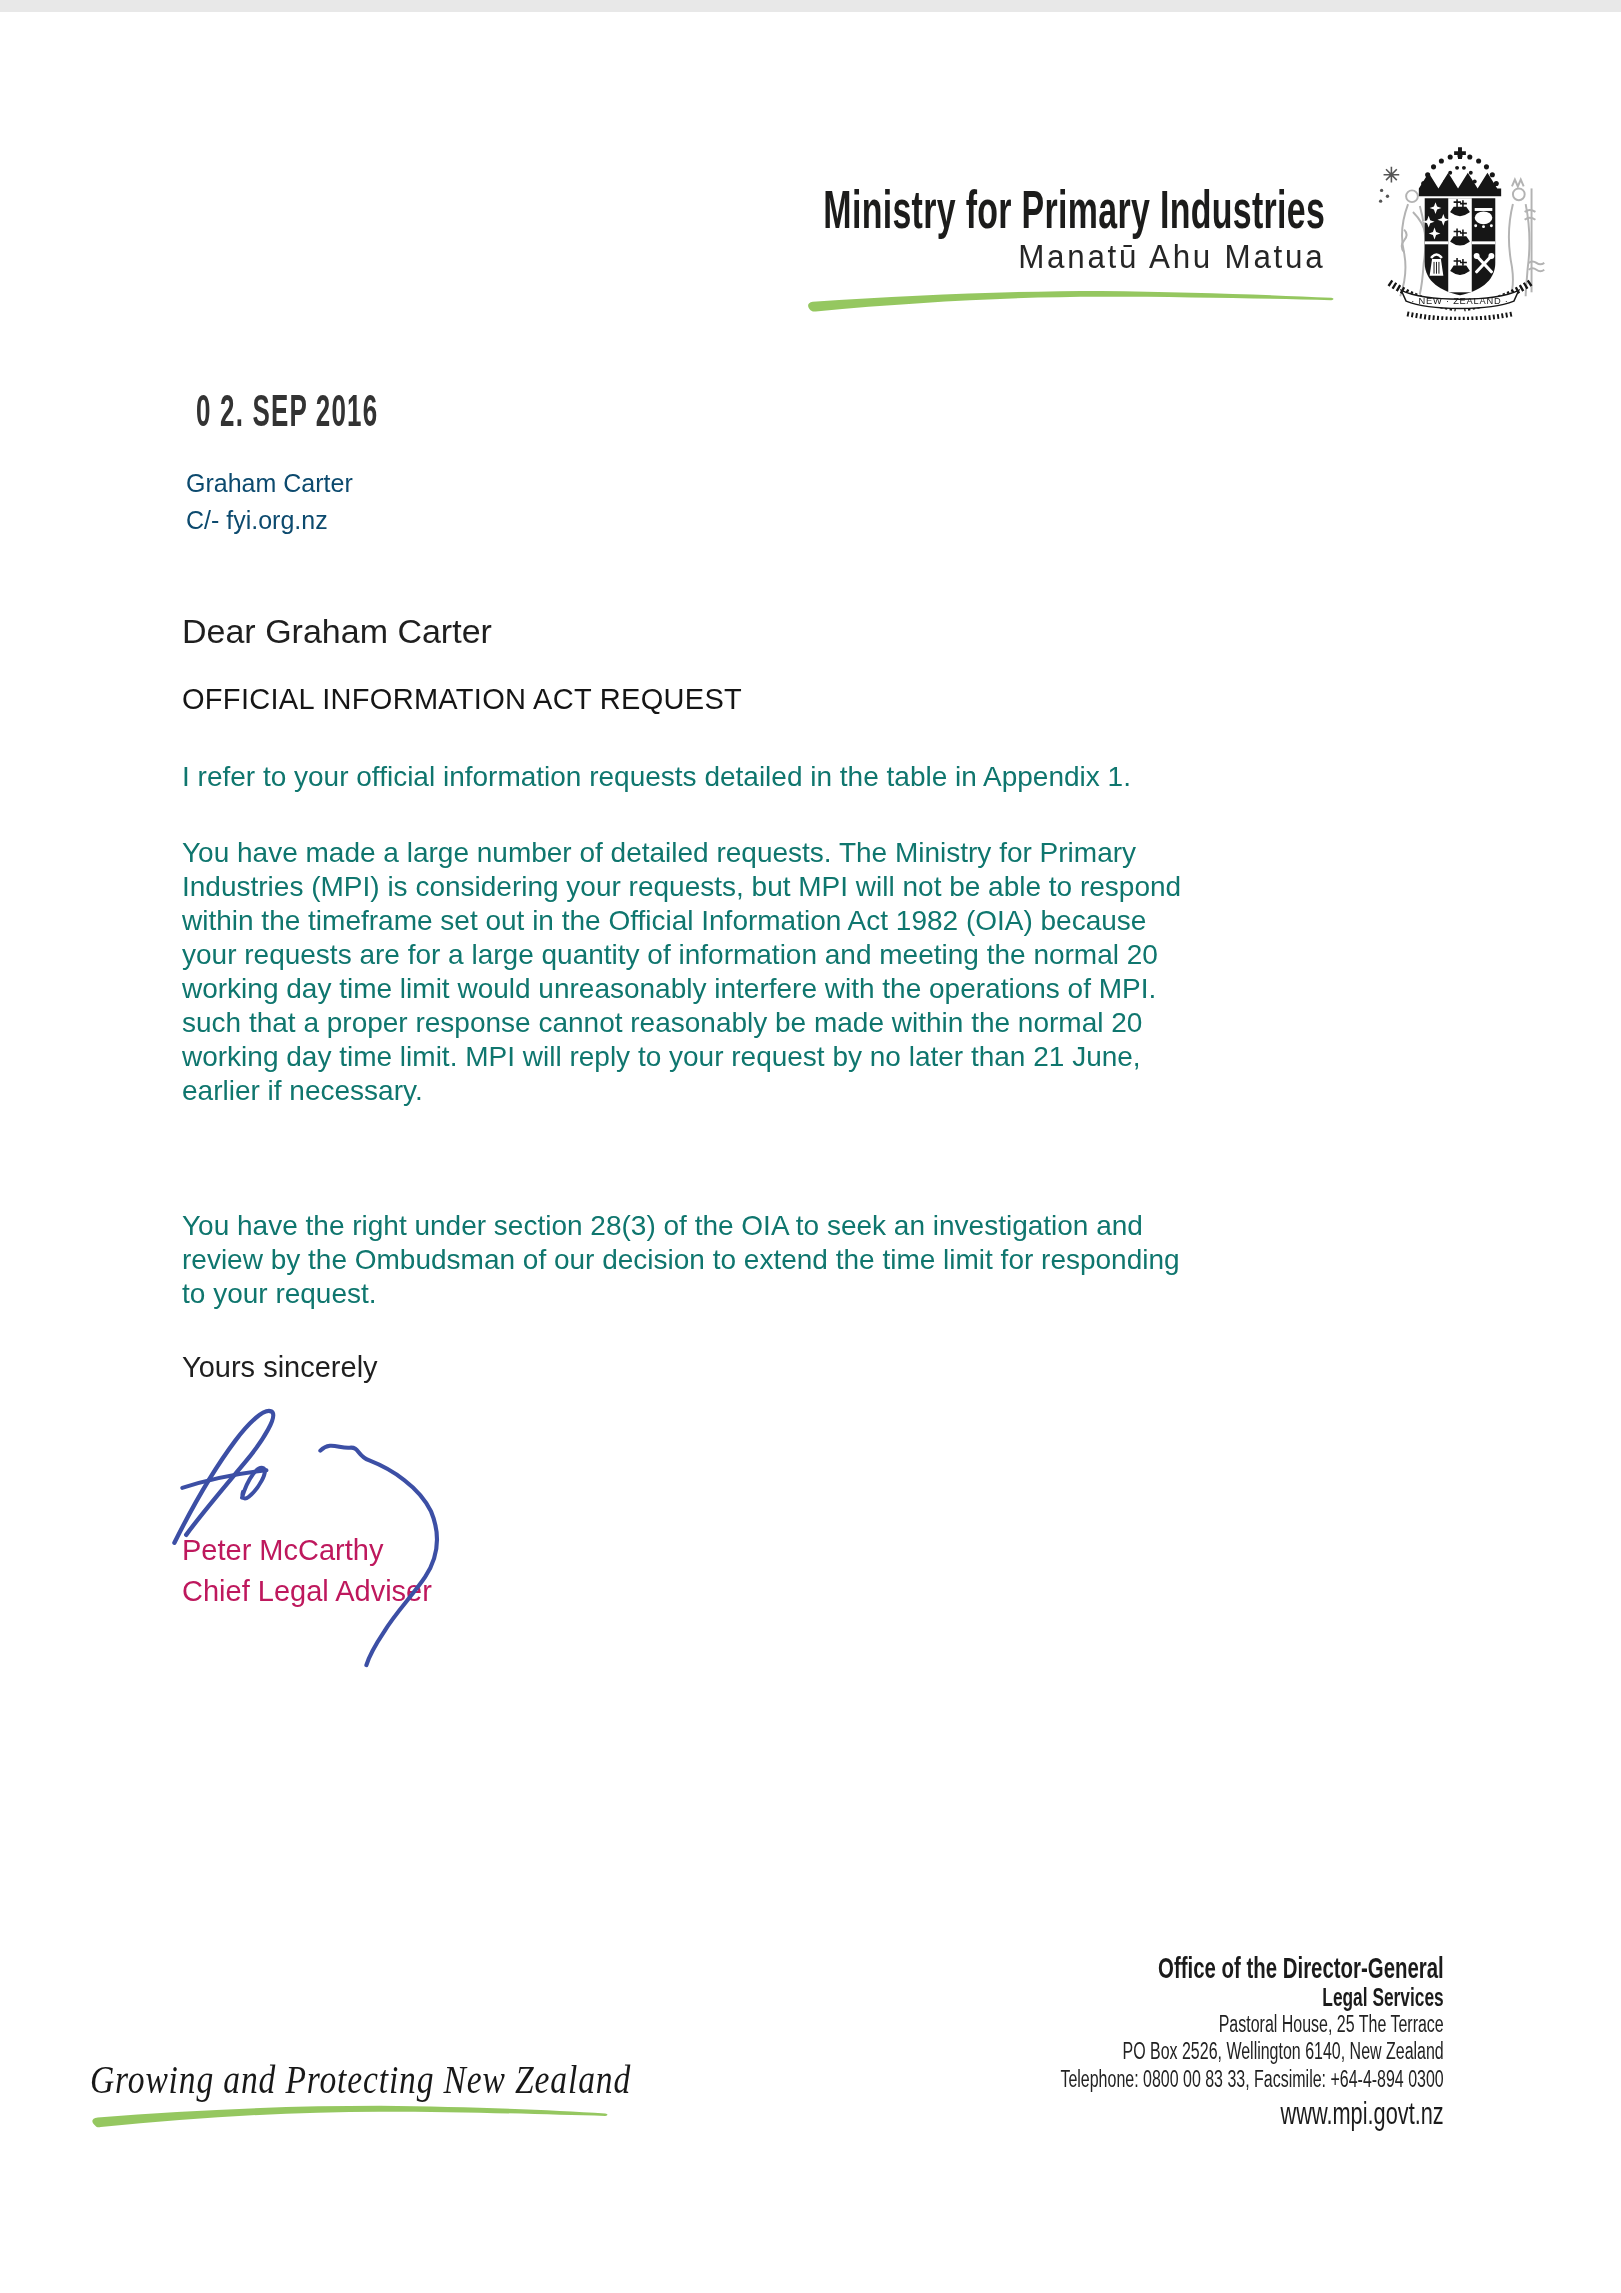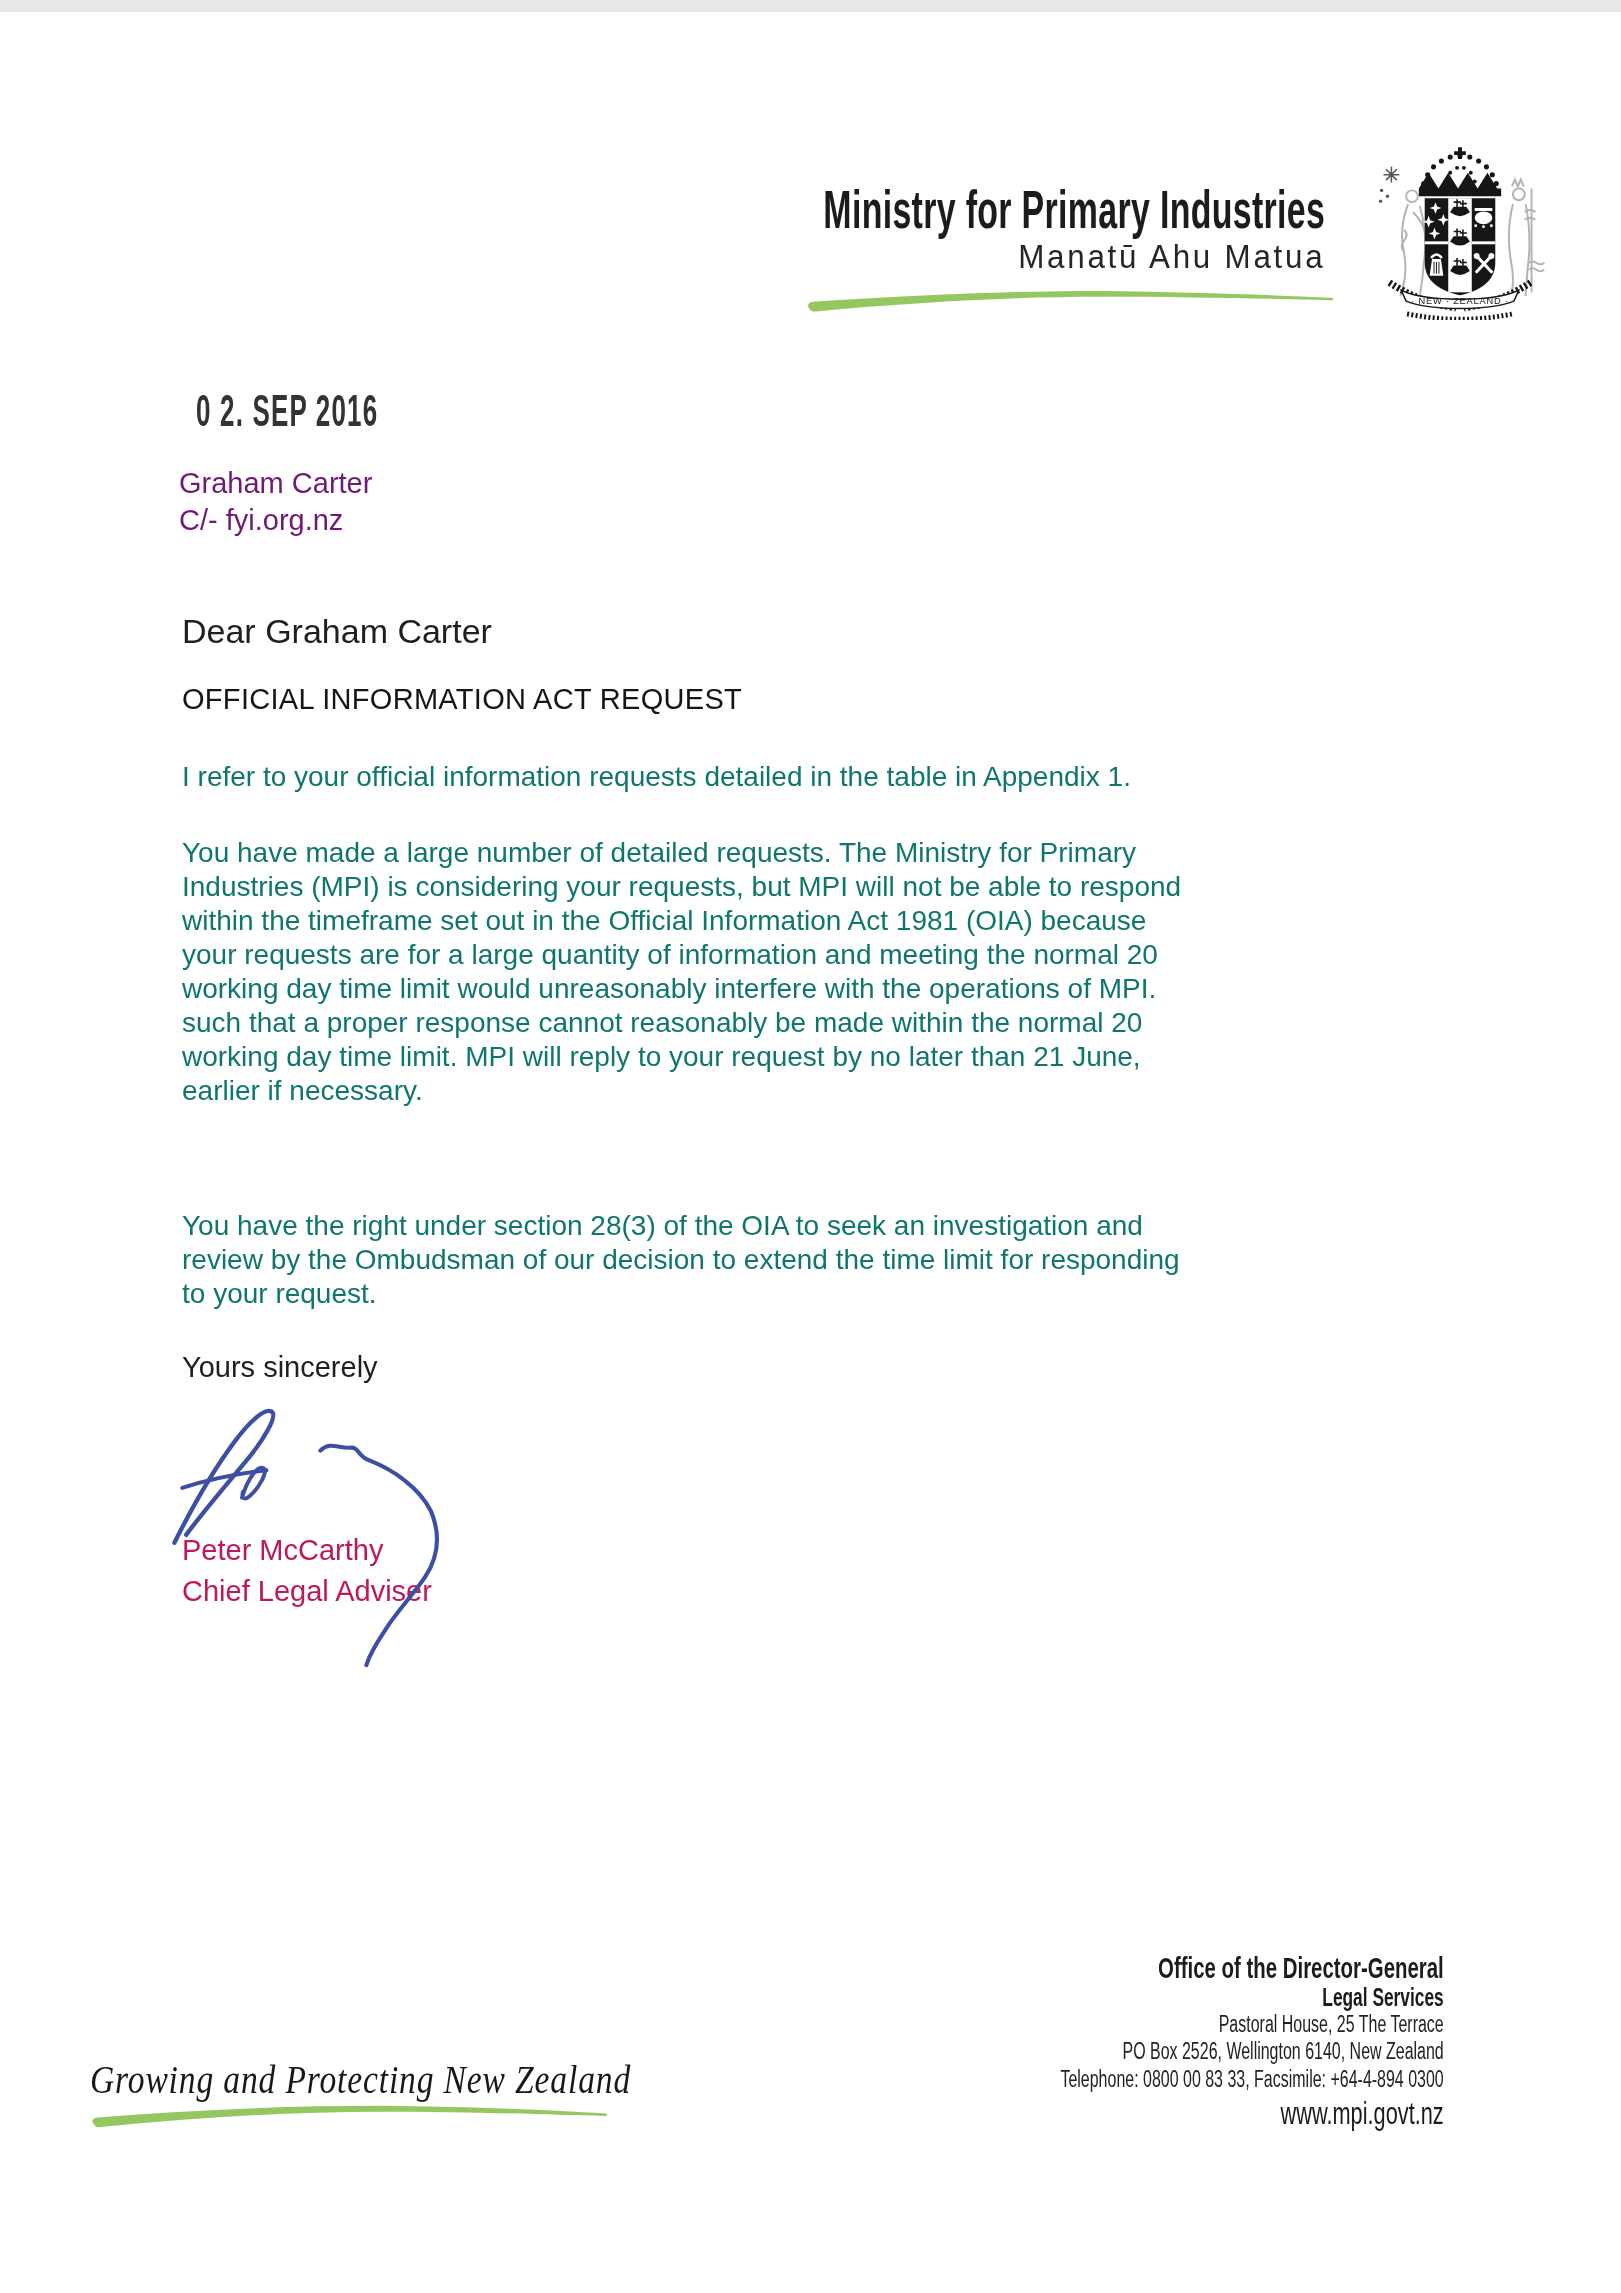--- a/index.html
+++ b/index.html
@@ -33,21 +33,21 @@
 
   
   .date-stamp{
     left:196px;top:374px;
     font-size:44px;font-weight:bold;color:#333333;
     transform:scaleX(0.59);transform-origin:0 50%;
     letter-spacing:2px;white-space:nowrap;
   }
 
   
-  .recipient{left:179px;top:453px;font-size:29px;line-height:37px;color:#701a75;}
+  .recipient{left:186px;top:453px;font-size:25px;line-height:37px;color:#0c4a6e;}
   .salutation{left:182px;top:600px;font-size:34px;}
   .subject{left:182px;top:671px;font-size:29px;font-weight:normal;color:#151515;letter-spacing:0.3px;}
   .para{left:182px;font-size:28px;line-height:34px;color:#0f766e;width:1157px;}
   .p1{top:748px;}
   .p2{top:824px;}
   .p3{top:1197px;}
   .closing{left:182px;top:1339px;font-size:29px;}
   .signer{left:182px;top:1518px;font-size:29px;line-height:41px;color:#be185d;}
   .signature{left:147px;top:1370px;width:333px;height:294px;z-index:3;}
 
@@ -197,21 +197,21 @@
   <div class="abs salutation nowrap">Dear Graham Carter</div>
   <div class="abs subject nowrap">OFFICIAL INFORMATION ACT REQUEST</div>
 
   <div class="abs para p1">
     <div class="nowrap">I refer to your official information requests detailed in the table in Appendix 1.</div>
   </div>
 
   <div class="abs para p2">
     <div class="nowrap">You have made a large number of detailed requests. The Ministry for Primary</div>
     <div class="nowrap">Industries (MPI) is considering your requests, but MPI will not be able to respond</div>
-    <div class="nowrap">within the timeframe set out in the Official Information Act 1981 (OIA) because</div>
+    <div class="nowrap">within the timeframe set out in the Official Information Act 1982 (OIA) because</div>
     <div class="nowrap">your requests are for a large quantity of information and meeting the normal 20</div>
     <div class="nowrap">working day time limit would unreasonably interfere with the operations of MPI.</div>
     <div class="nowrap">such that a proper response cannot reasonably be made within the normal 20</div>
     <div class="nowrap">working day time limit. MPI will reply to your request by no later than 21 June,</div>
     <div class="nowrap">earlier if necessary.</div>
   </div>
 
   <div class="abs para p3">
     <div class="nowrap">You have the right under section 28(3) of the OIA to seek an investigation and</div>
     <div class="nowrap">review by the Ombudsman of our decision to extend the time limit for responding</div>

